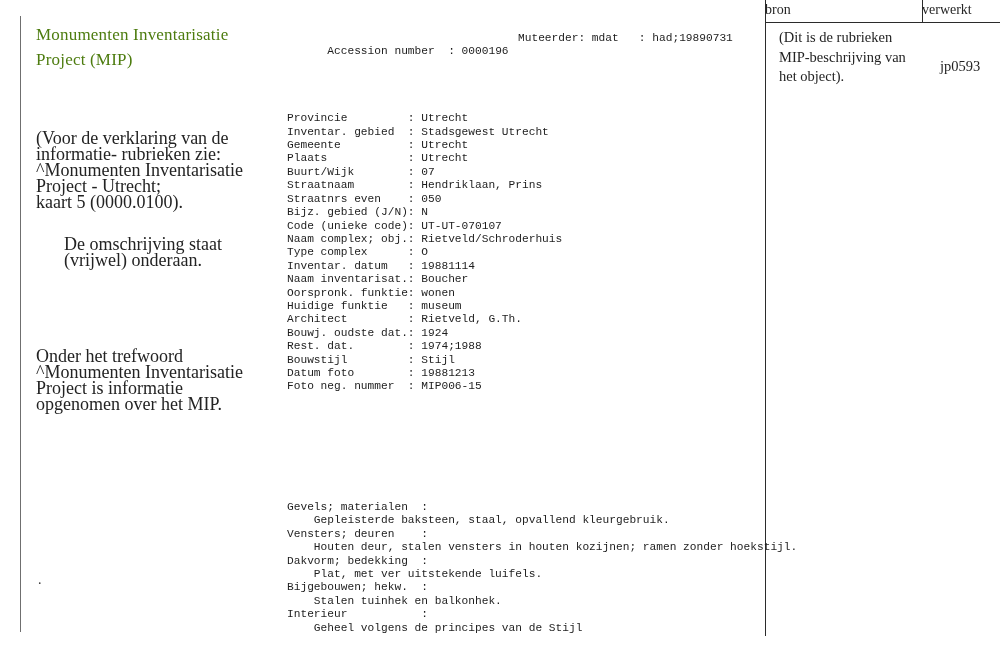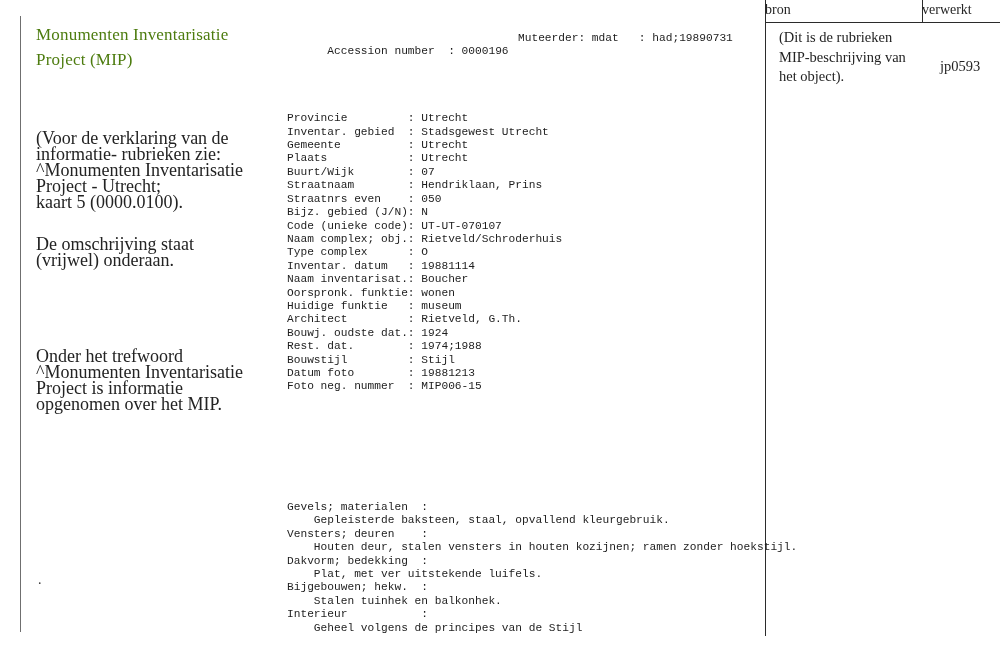--- a/index.html
+++ b/index.html
@@ -51,21 +51,21 @@
     line-height: 25px;
     color: #4d7c0f;
     letter-spacing: 0.2px;
   }
   .left-para {
     font-size: 18px;
     line-height: 16px;
     color: #232323;
   }
   .left-para.p1 { margin-top: 58px; }
-  .left-para.p2 { margin-top: 26px; }
+  .left-para.p2 { margin-top: 26px; margin-left: 28px; }
   .left-para.p3 { margin-top: 80px; }
   .b { font-weight: normal; }
   .dot-mark {
     position: absolute;
     left: 38px;
     top: 572px;
     font-size: 14px;
     color: #333;
   }
 

